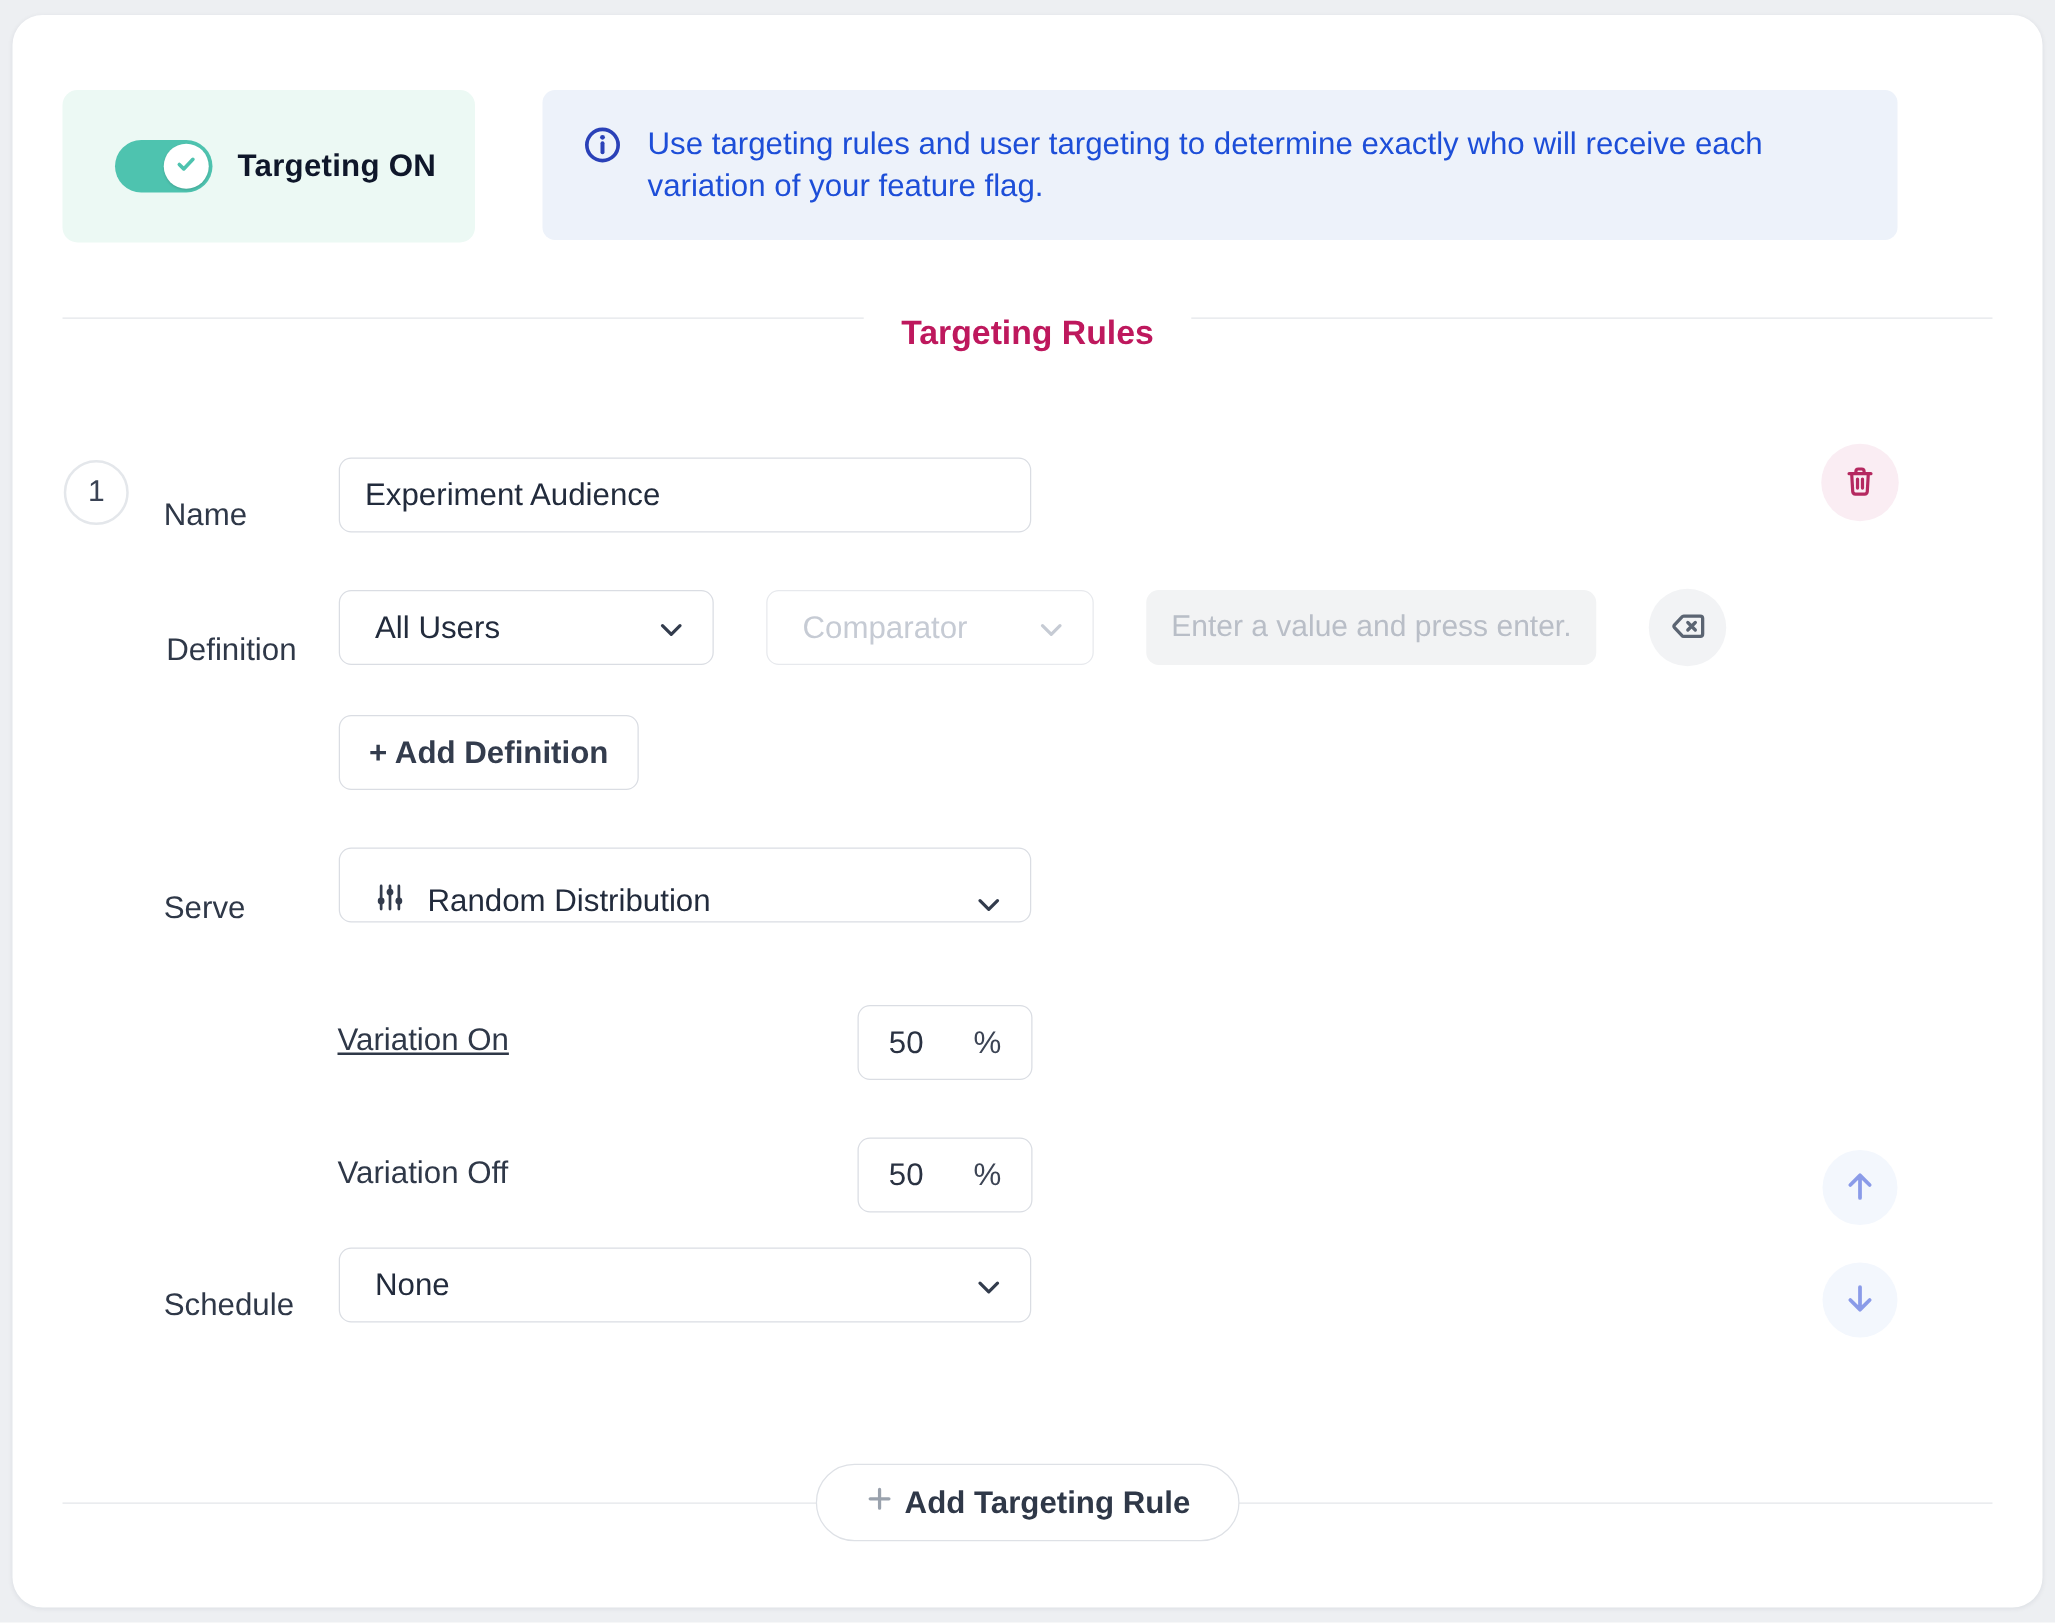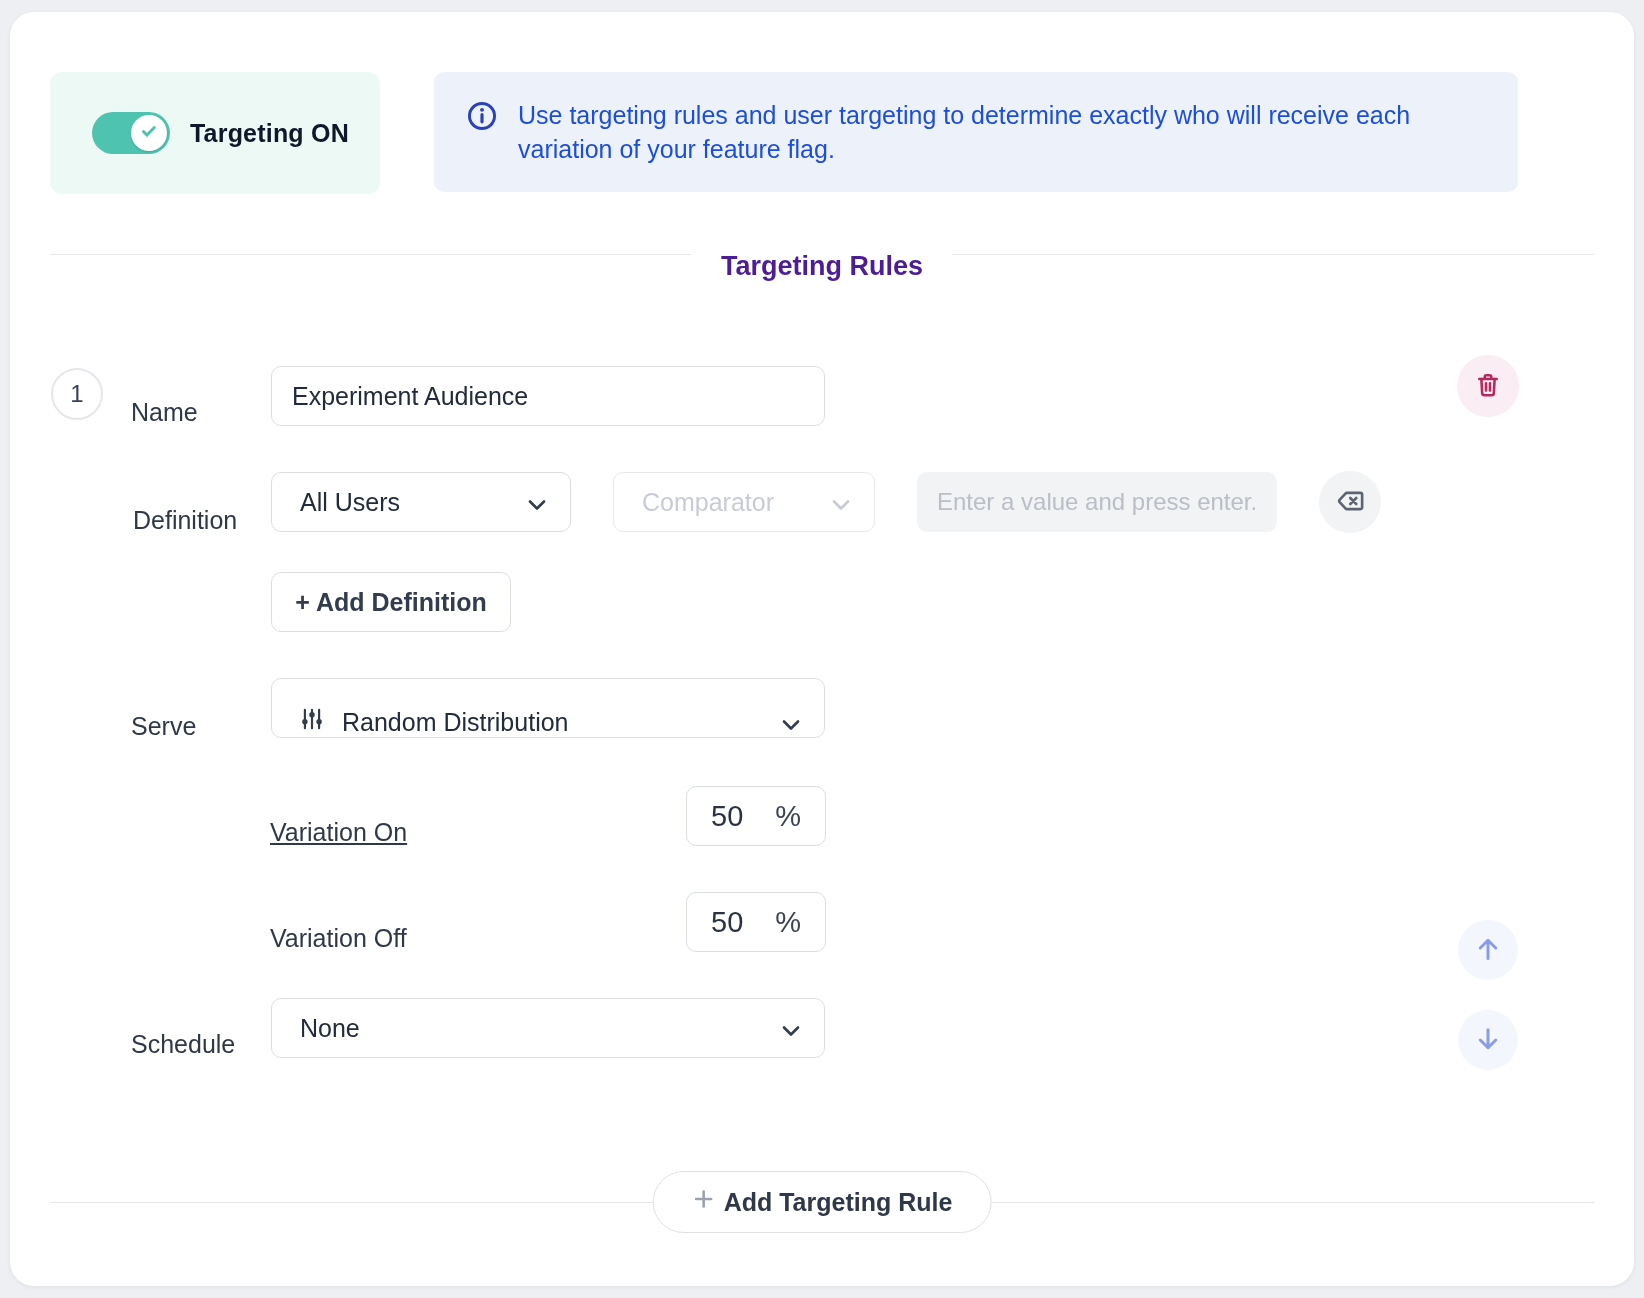--- a/index.html
+++ b/index.html
@@ -46,21 +46,21 @@
   .info-icon { flex: 0 0 auto; margin-top: 2px; }
   .info-text { font-size: 25px; font-weight: 400; color: #1d4ed8; line-height: 34px; }
 
   
   .section-header {
     left: 40px; top: 224px; width: 1544px; height: 36px;
     display: flex; align-items: center;
   }
   .section-header .line { flex: 1; height: 1px; background: #E4E6EA; }
   .section-title {
-    padding: 0 30px; font-size: 27px; font-weight: 600; color: #4c1d95; margin-top: 24px;
+    padding: 0 30px; font-size: 27px; font-weight: 600; color: #be185d; margin-top: 24px;
   }
 
   
   .field-label { font-size: 25px; font-weight: 500; color: #2F3848; white-space: nowrap; margin-top: 18px; }
 
   
   .text-input, .select, .ghost-btn {
     background: #FFFFFF;
     border: 1.5px solid #DADDE3;
     border-radius: 10px;
@@ -86,21 +86,21 @@
     border: none; outline: none; background: transparent;
     width: 100%; font-family: inherit; font-size: 24px; padding: 0 20px; color: #7A818D;
   }
   .muted-input input::placeholder { color: #B9BEC7; opacity: 1; }
 
   .ghost-btn { justify-content: center; font-weight: 600; color: #333C4D; cursor: pointer; }
 
   .pct-input {
     border: 1.5px solid #DADDE3; border-radius: 10px;
     display: flex; align-items: center; justify-content: space-between;
-    padding: 0 24px; font-size: 29px; color: #2A3242; background: #fff;
+    padding: 0 24px; font-size: 25px; color: #2A3242; background: #fff; margin-top: 18px;
   }
   .pct-input .pct-sign { color: #3C4454; }
 
   .circle-btn {
     border-radius: 50%; display: flex; align-items: center; justify-content: center;
     cursor: pointer; border: none;
   }
   .trash-btn { left: 1447px; top: 343px; width: 62px; height: 62px; background: #FAEDF3; }
   .backspace-btn { left: 1309px; top: 459px; width: 62px; height: 62px; background: #F2F3F5; }
   .up-btn   { left: 1448px; top: 908px; width: 60px; height: 60px; background: #F3F7FD; }

